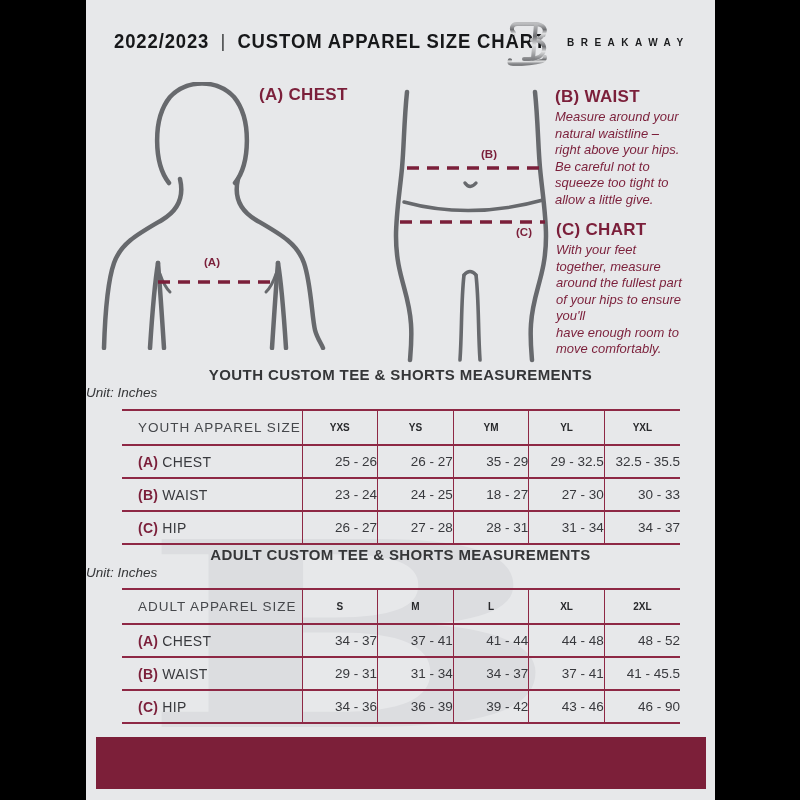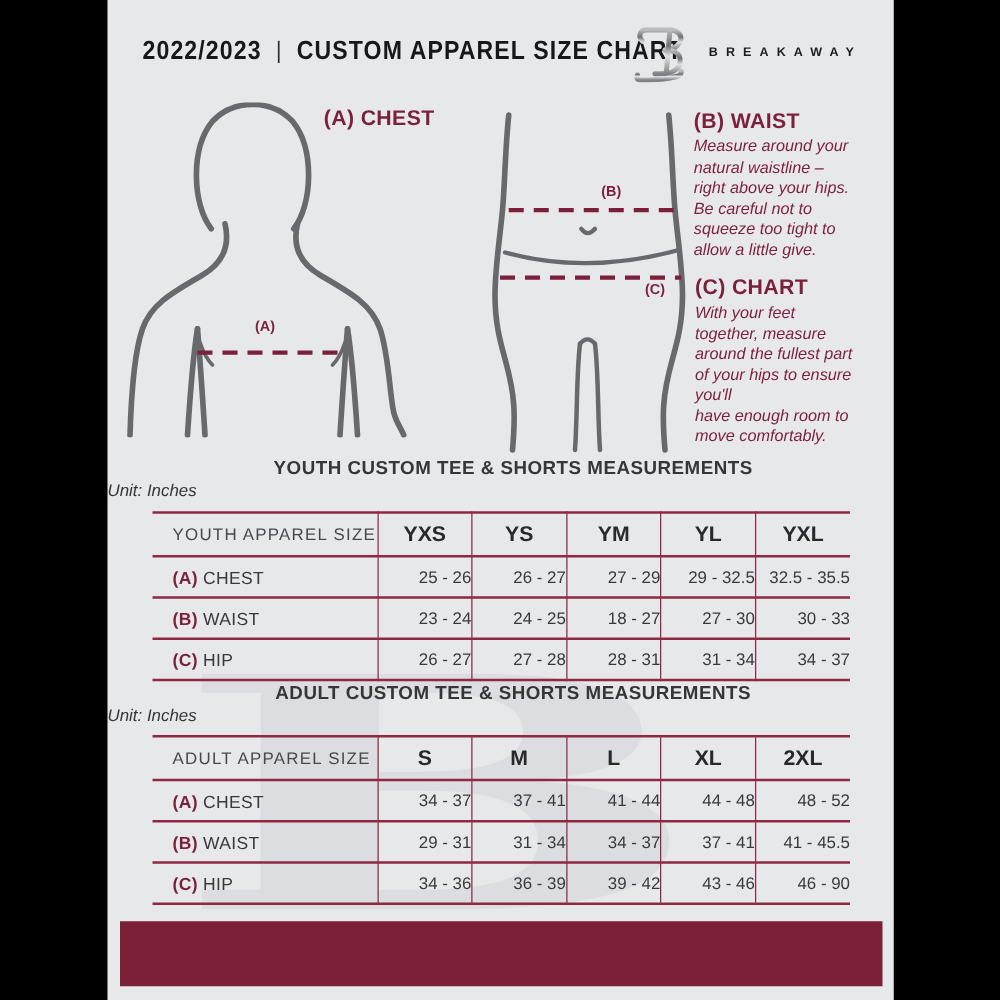--- a/index.html
+++ b/index.html
@@ -16,29 +16,29 @@
   .brand{position:absolute;left:481px;top:37px;font-weight:700;font-size:10px;
          letter-spacing:6.5px;color:#1b1c1e;}
   
   .fig{position:absolute;}
   .g-head{position:absolute;font-weight:700;font-size:17px;color:#7b1f3a;letter-spacing:.3px;}
   .g-body{position:absolute;font-style:italic;font-size:13px;line-height:16.5px;color:#7b1f3a;
           white-space:pre-line;width:170px;}
   .marker{position:absolute;font-weight:700;font-size:11.5px;color:#7b1f3a;}
   
   .sec-title{position:absolute;width:100%;text-align:center;font-weight:700;font-size:15px;
-             color:#353638;letter-spacing:.4px;padding-left:10px;}
+             color:#353638;letter-spacing:.4px;}
   .sec-unit{position:absolute;width:100%;text-align:left;font-style:italic;font-size:13.5px;
             color:#353638;}
   table.size{position:absolute;left:36px;width:558px;border-collapse:collapse;table-layout:fixed;
              background:transparent;}
   table.size{border-top:2px solid #8e2845;}
   table.size tr{border-bottom:2px solid #8e2845;}
   table.size th+th, table.size td+td{border-left:1.5px solid #8e2845;}
-  table.size th{height:33px;font-weight:700;font-size:17px;color:#28292c;text-align:center;padding:0;}
+  table.size th{height:33px;font-weight:700;font-size:10px;color:#28292c;text-align:center;padding:0;}
   table.size th.lbl{font-weight:400;font-size:13.5px;color:#46484c;letter-spacing:1px;
                     text-align:left;padding-left:16px;}
   table.size td{height:31px;font-size:13.5px;color:#38393d;text-align:right;padding:0;}
   table.size td.lbl{text-align:left;padding-left:16px;font-size:14px;letter-spacing:.3px;}
   .pfx{font-weight:700;color:#7b1f3a;margin-right:4px;}
   
   .footer-bar{position:absolute;left:10px;top:737px;width:610px;height:52px;background:#7c1f39;z-index:2;}
   .watermark{position:absolute;left:52px;top:508px;z-index:1;font-family:"DejaVu Serif",serif;
              font-weight:700;font-size:258px;line-height:1;color:#dcdde0;
              transform:scaleX(1.95);transform-origin:left top;}
@@ -145,21 +145,21 @@
         <th>YXS</th>
         <th>YS</th>
         <th>YM</th>
         <th>YL</th>
         <th>YXL</th>
       </tr>
       <tr>
         <td class="lbl"><span class="pfx">(A)</span><span>CHEST</span></td>
         <td>25 - 26</td>
         <td>26 - 27</td>
-        <td>27 - 29</td>
+        <td>35 - 29</td>
         <td>29 - 32.5</td>
         <td>32.5 - 35.5</td>
       </tr>
       <tr>
         <td class="lbl"><span class="pfx">(B)</span><span>WAIST</span></td>
         <td>23 - 24</td>
         <td>24 - 25</td>
         <td>18 - 27</td>
         <td>27 - 30</td>
         <td>30 - 33</td>

